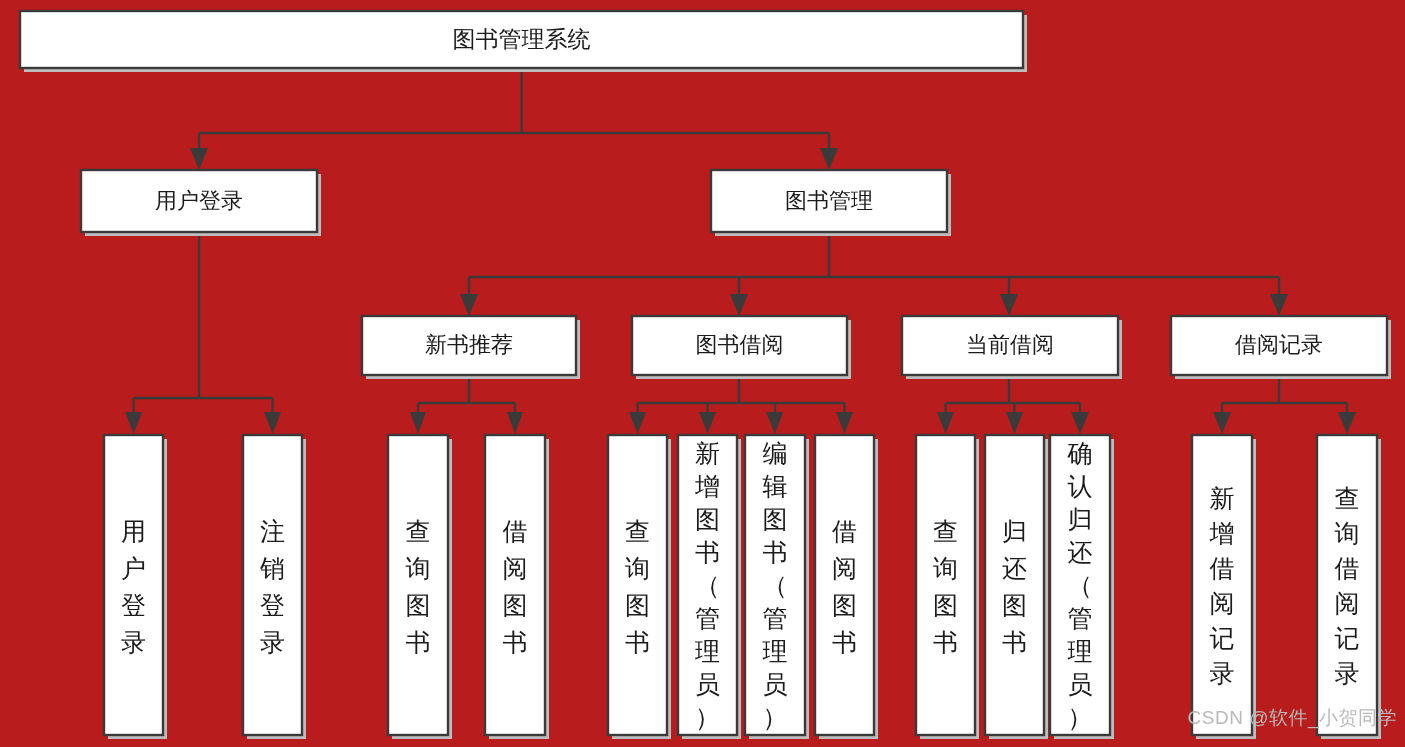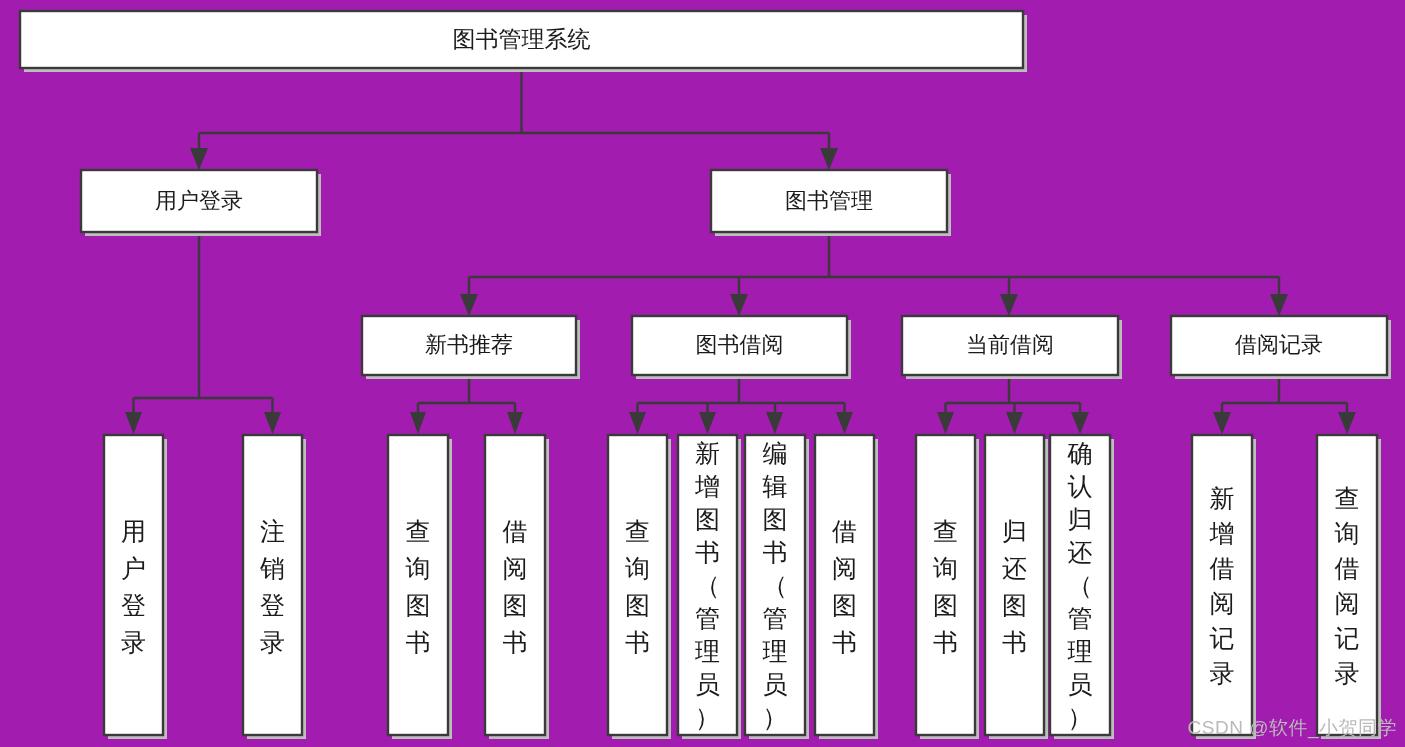--- a/index.html
+++ b/index.html
@@ -10,21 +10,21 @@
   body {
     width: 1405px;
     height: 747px;
     font-family: "Liberation Sans", "DejaVu Sans", sans-serif;
     overflow: hidden;
   }
   #diagram-root {
     position: relative;
     width: 1405px;
     height: 747px;
-    background: #a21caf;
+    background: #b91c1c;
   }
   svg#diagram-svg {
     display: block;
     width: 1405px;
     height: 747px;
   }
   .node-rect {
     fill: #ffffff;
     stroke: #3a3a3a;
     stroke-width: 2.4;
@@ -55,21 +55,21 @@
   }
   .vlabel {
     fill: #1b1b1b;
     font-family: "Liberation Sans", "DejaVu Sans", sans-serif;
     font-size: 25px;
     text-anchor: middle;
   }
   .watermark {
     position: absolute;
     right: 8px;
-    bottom: 6px;
+    bottom: 16px;
     font-family: "Liberation Sans", "DejaVu Sans", sans-serif;
     font-size: 19px;
     color: #b9b9b9;
     letter-spacing: 0.5px;
     white-space: nowrap;
     user-select: none;
   }
 </style>
 </head>
 <body>

